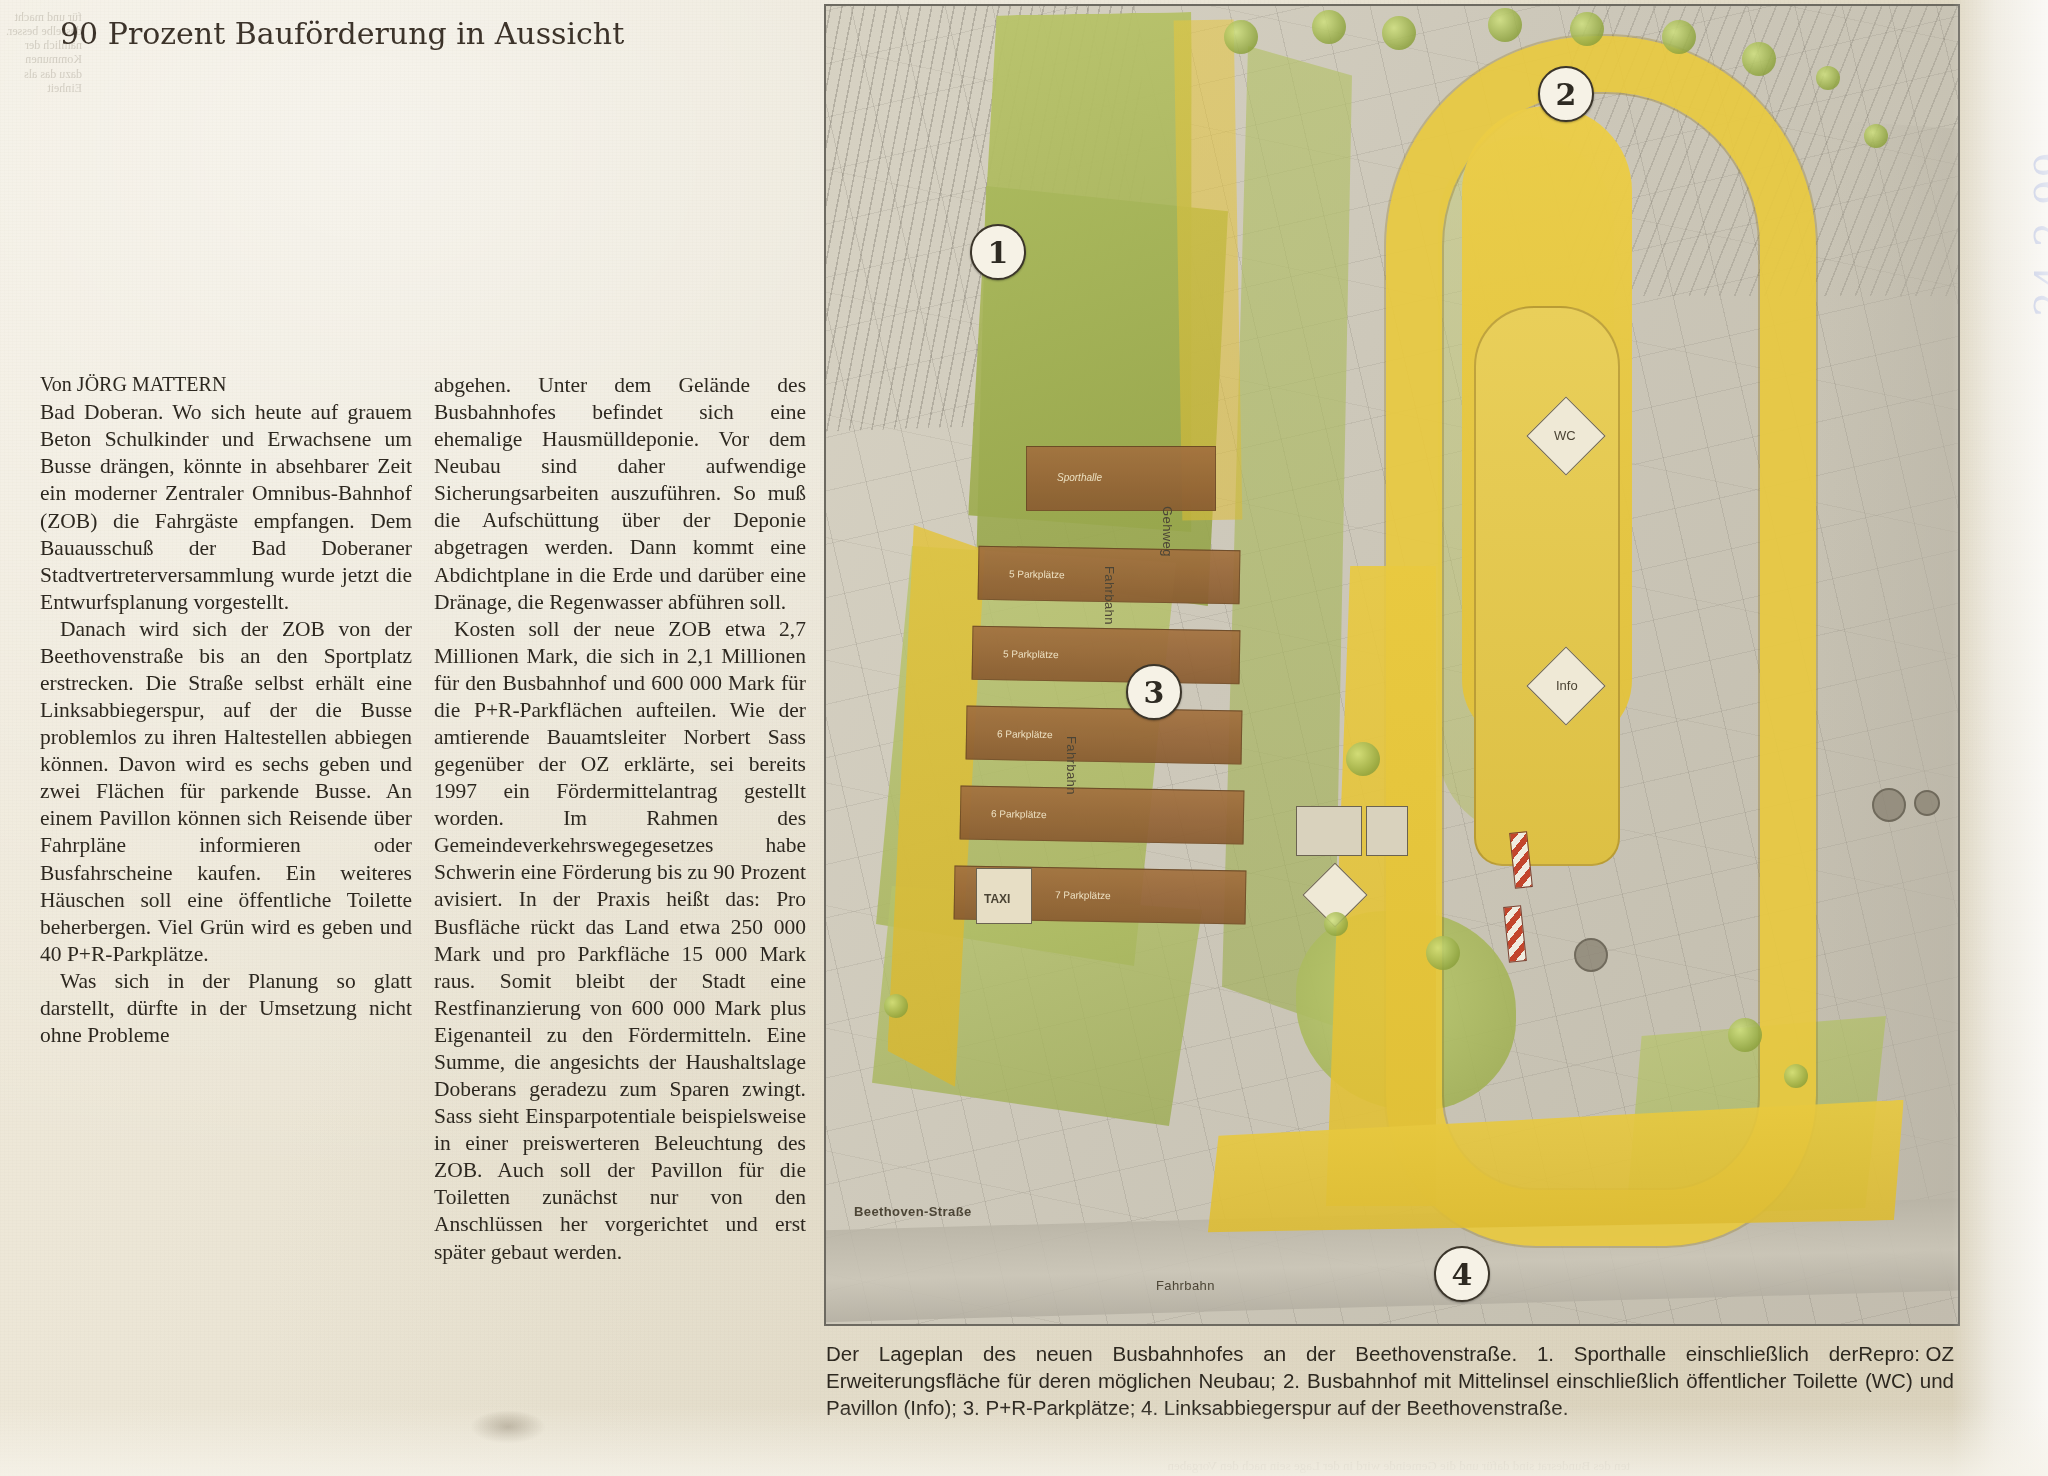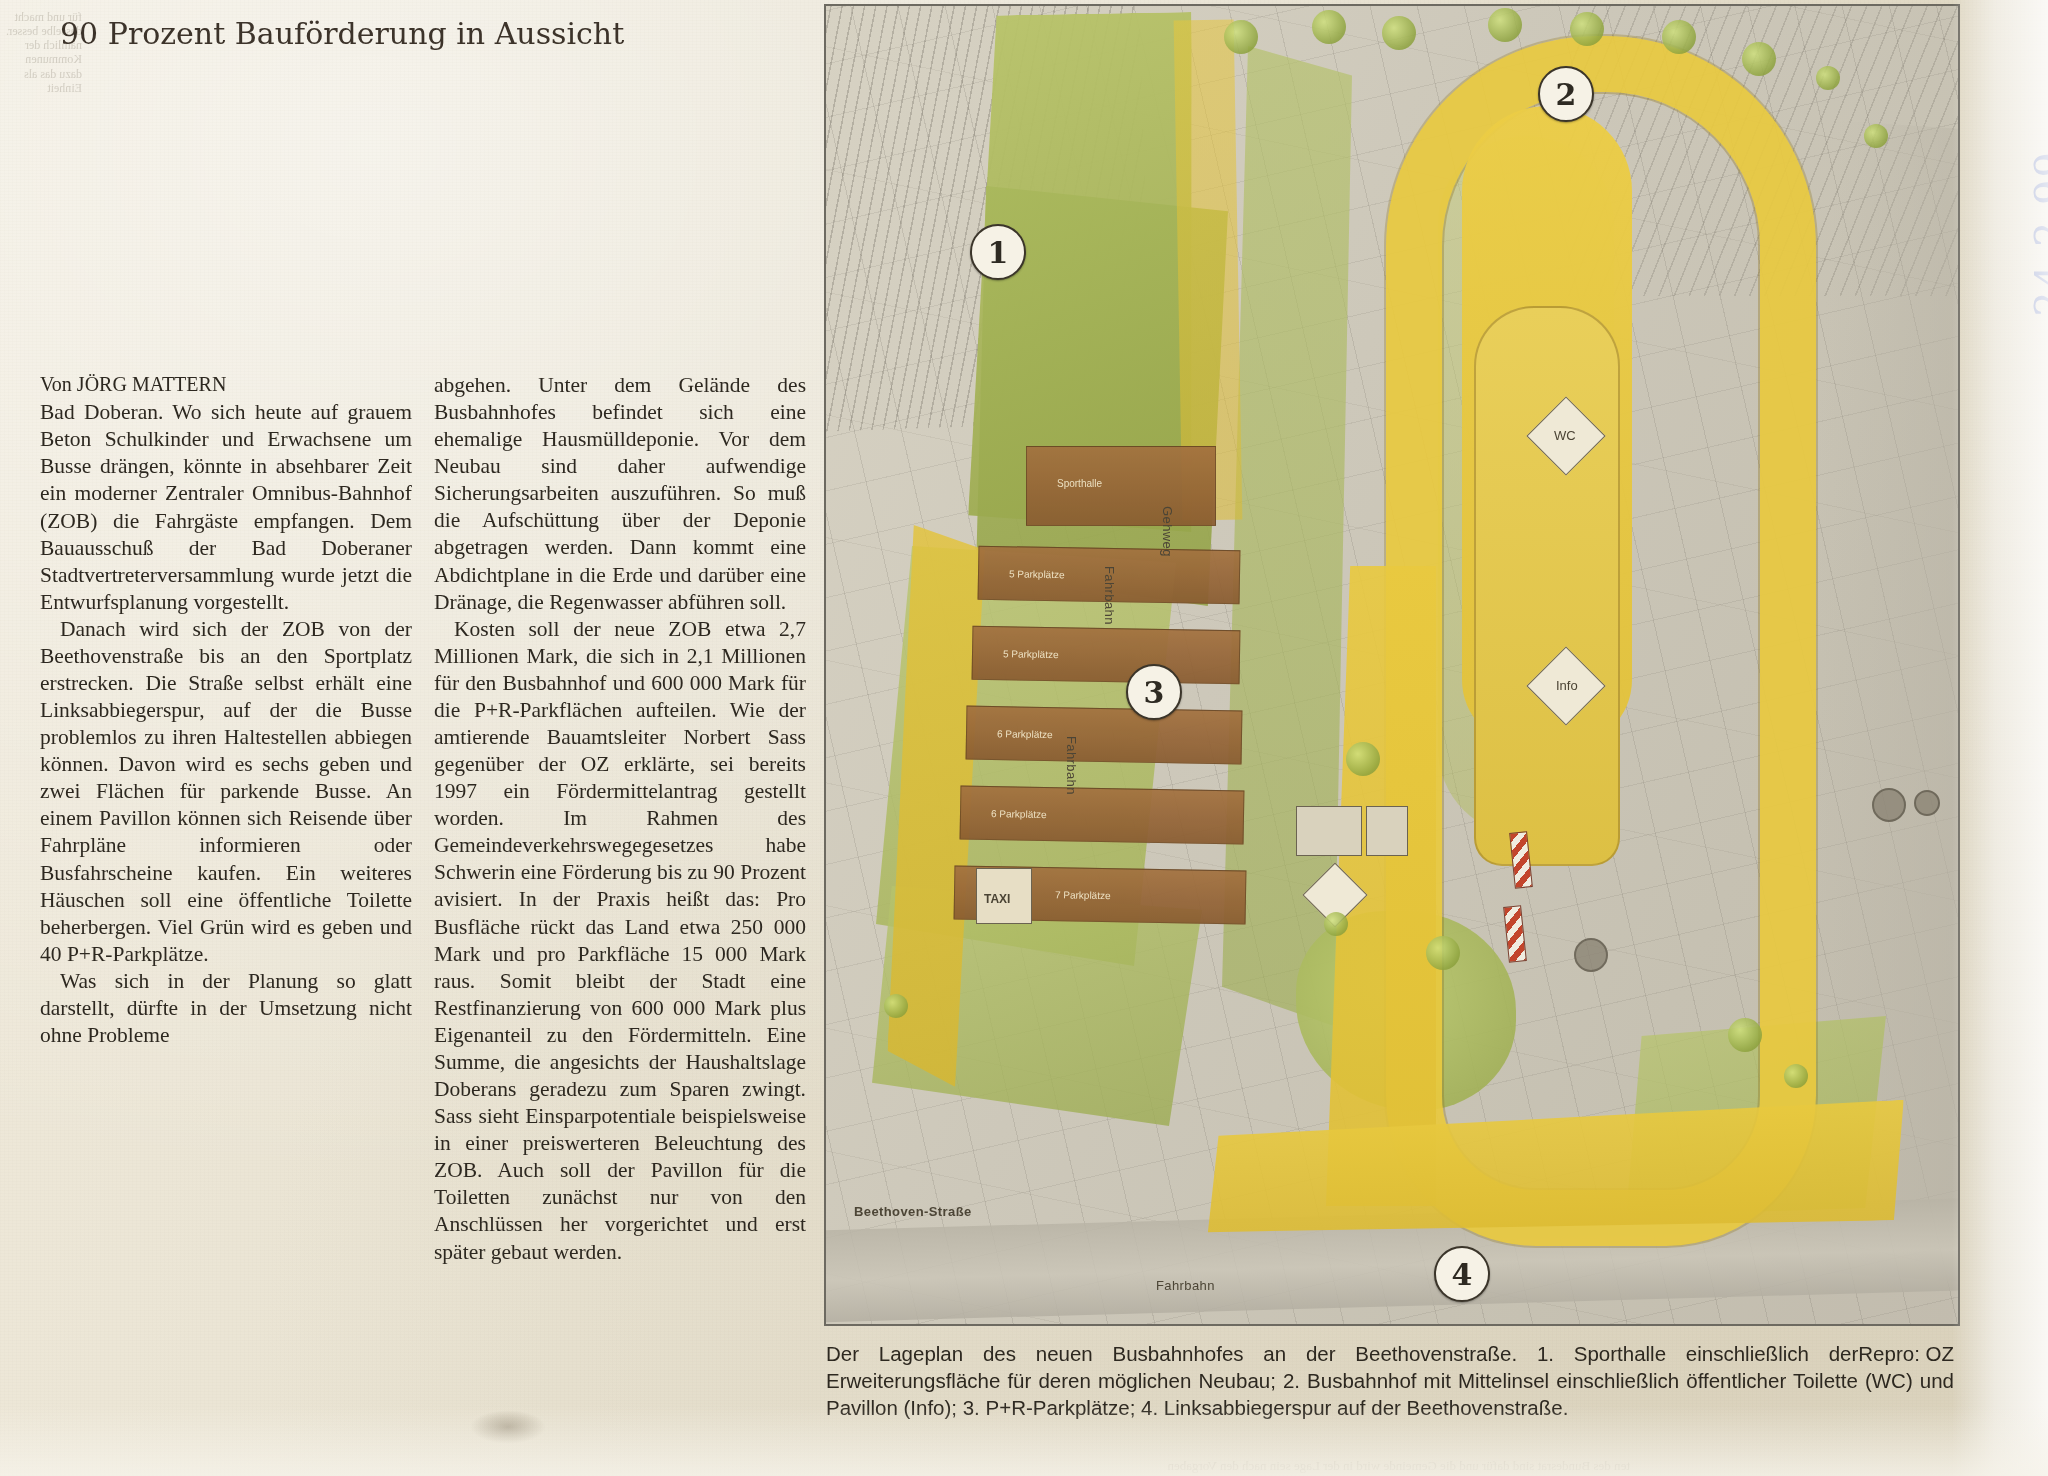--- a/index.html
+++ b/index.html
@@ -520,21 +520,21 @@
 
         <div class="yellow-top-strip"></div>
         <div class="loop-outer"></div>
         <div class="loop-outer2"></div>
         <div class="loop-inner-fill"></div>
         <div class="platform"></div>
         <div class="loop-tail-left"></div>
         <div class="yellow-left-col"></div>
         <div class="yellow-bottom-band"></div>
 
-        <div class="park" style="left:200px; top:440px; width:190px; height:80px;">
+        <div class="park" style="left:200px; top:440px; width:190px; height:65px;font-style:italic;">
             <span>Sporthalle</span>
           </div>
         <div class="park" style="left:152px; top:542px; width:262px; height:54px; transform:rotate(1deg);">
             <span>5 Parkplätze</span>
           </div>
         <div class="park" style="left:146px; top:622px; width:268px; height:54px; transform:rotate(1deg);">
             <span>5 Parkplätze</span>
           </div>
         <div class="park" style="left:140px; top:702px; width:276px; height:54px; transform:rotate(1deg);">
             <span>6 Parkplätze</span>

